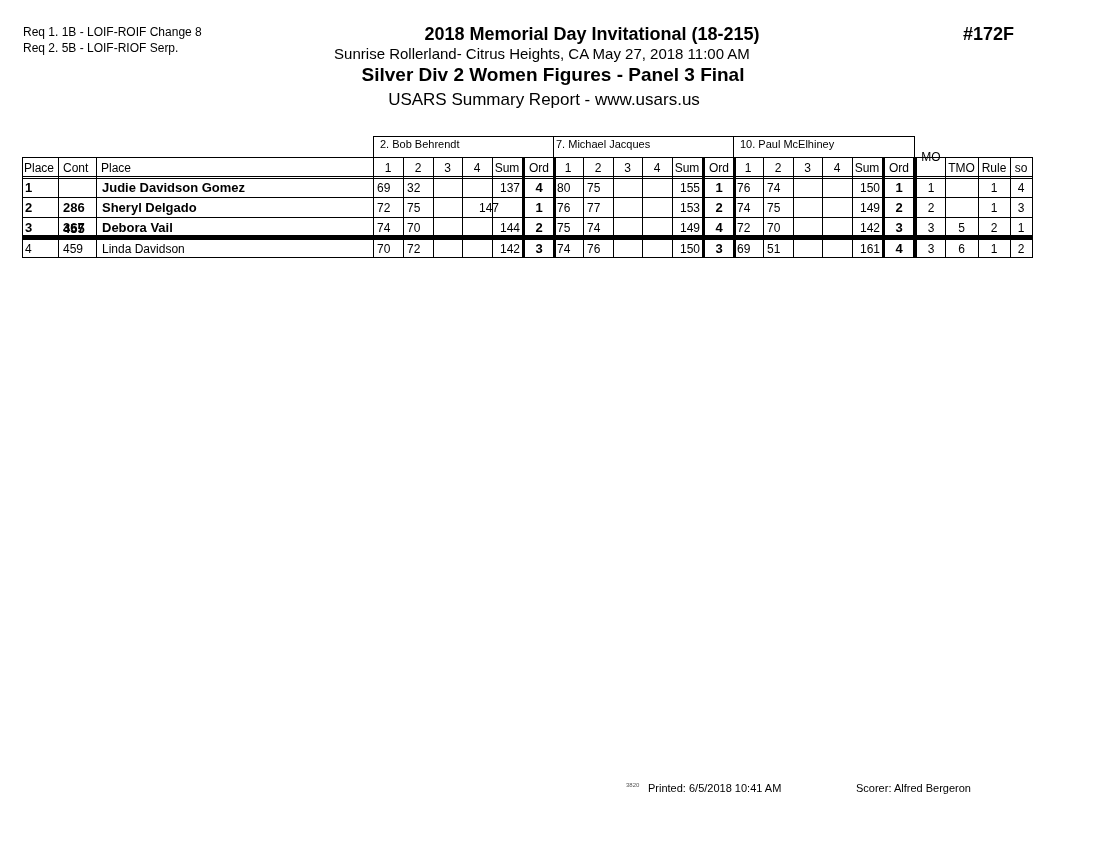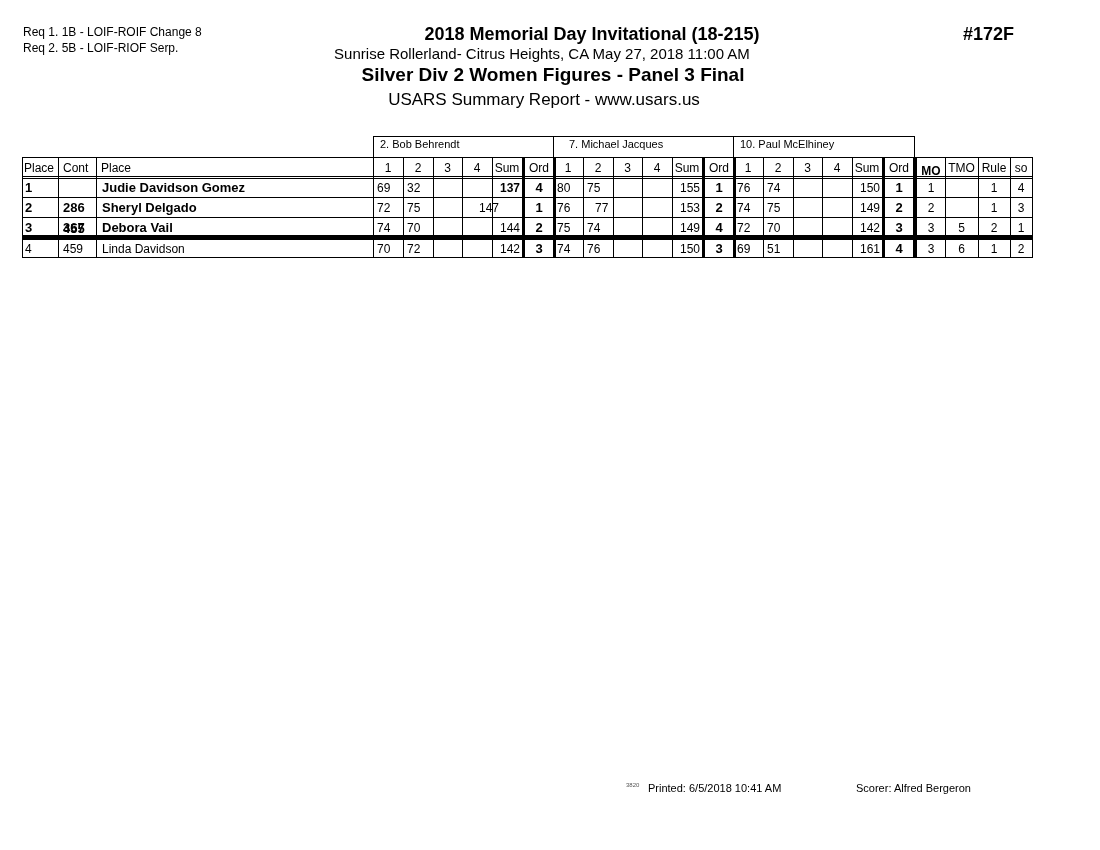--- a/index.html
+++ b/index.html
@@ -28,21 +28,21 @@
 <div class="abs title" style="top:64px;font-size:19px;left:3px;">Silver Div 2 Women Figures - Panel 3 Final</div>
 <div class="abs subtitle" style="top:90px;font-size:17px;left:-6px;">USARS Summary Report - www.usars.us</div>
 <div class="abs" style="top:24px;left:963px;font-weight:bold;font-size:18px;">#172F</div>
 
 <div id="table">
     <div class="hline" style="left:373px;top:136px;width:181px;height:1px;"></div>
     <div class="vline" style="left:373px;top:136px;width:1px;height:21px;"></div>
     <div class="judge-name" style="left:380px;top:137px;">2.  Bob Behrendt</div>
     <div class="hline" style="left:553px;top:136px;width:181px;height:1px;"></div>
     <div class="vline" style="left:553px;top:136px;width:1px;height:21px;"></div>
-    <div class="judge-name" style="left:569px;top:137px;">7.  Michael Jacques</div>
+    <div class="judge-name" style="left:556px;top:137px;">7.  Michael Jacques</div>
     <div class="hline" style="left:733px;top:136px;width:181px;height:1px;"></div>
     <div class="vline" style="left:733px;top:136px;width:1px;height:21px;"></div>
     <div class="judge-name" style="left:740px;top:137px;">10.  Paul McElhiney</div>
     <div class="vline" style="left:914px;top:136px;width:1px;height:21px;"></div>
     <div class="hline" style="left:22px;top:157px;width:1011px;height:1px;"></div>
     <div class="hline" style="left:22px;top:176px;width:1011px;height:1px;"></div>
     <div class="hline" style="left:22px;top:178px;width:1011px;height:1px;"></div>
     <div class="hline" style="left:22px;top:197px;width:1011px;height:1px;"></div>
     <div class="hline" style="left:22px;top:217px;width:1011px;height:1px;"></div>
     <div class="hline" style="left:22px;top:235px;width:1011px;height:5px;"></div>
@@ -88,32 +88,32 @@
     <div class="cell c" style="left:613px;top:159px;width:29px;">3</div>
     <div class="cell c" style="left:642px;top:159px;width:30px;">4</div>
     <div class="cell c" style="left:672px;top:159px;width:30px;">Sum</div>
     <div class="cell c" style="left:705px;top:159px;width:28px;">Ord</div>
     <div class="cell c" style="left:733px;top:159px;width:30px;">1</div>
     <div class="cell c" style="left:763px;top:159px;width:30px;">2</div>
     <div class="cell c" style="left:793px;top:159px;width:29px;">3</div>
     <div class="cell c" style="left:822px;top:159px;width:30px;">4</div>
     <div class="cell c" style="left:852px;top:159px;width:30px;">Sum</div>
     <div class="cell c" style="left:885px;top:159px;width:28px;">Ord</div>
-    <div class="cell c" style="left:917px;top:162px;width:28px;font-weight:bold;">MO</div>
+    <div class="cell c" style="left:917px;top:148px;width:28px;">MO</div>
     <div class="cell c" style="left:945px;top:159px;width:33px;">TMO</div>
     <div class="cell c" style="left:978px;top:159px;width:32px;">Rule</div>
     <div class="cell c" style="left:1010px;top:159px;width:22px;">so</div>
     <div class="cell l bold" style="left:22px;top:179px;width:36px;padding-left:3px;">1</div>
     <div class="cell l bold" style="left:58px;top:192px;width:38px;padding-left:5px;margin-top:28px;">455</div>
     <div class="cell l bold" style="left:96px;top:179px;width:277px;padding-left:6px;">Judie Davidson Gomez</div>
     <div class="cell l" style="left:373px;top:179px;width:30px;padding-left:4px;">69</div>
     <div class="cell l" style="left:403px;top:179px;width:30px;padding-left:4px;">32</div>
     <div class="cell l" style="left:433px;top:179px;width:29px;padding-left:4px;"></div>
     <div class="cell l" style="left:462px;top:179px;width:30px;padding-left:4px;"></div>
-    <div class="cell r" style="left:492px;top:179px;width:30px;font-weight:bold;">137</div>
+    <div class="cell r" style="left:492px;top:179px;width:30px;">137</div>
     <div class="cell c bold" style="left:525px;top:179px;width:28px;">4</div>
     <div class="cell l" style="left:553px;top:179px;width:30px;padding-left:4px;">80</div>
     <div class="cell l" style="left:583px;top:179px;width:30px;padding-left:4px;">75</div>
     <div class="cell l" style="left:613px;top:179px;width:29px;padding-left:4px;"></div>
     <div class="cell l" style="left:642px;top:179px;width:30px;padding-left:4px;"></div>
     <div class="cell r" style="left:672px;top:179px;width:30px;">155</div>
     <div class="cell c bold" style="left:705px;top:179px;width:28px;">1</div>
     <div class="cell l" style="left:733px;top:179px;width:30px;padding-left:4px;">76</div>
     <div class="cell l" style="left:763px;top:179px;width:30px;padding-left:4px;">74</div>
     <div class="cell l" style="left:793px;top:179px;width:29px;padding-left:4px;"></div>
@@ -127,21 +127,21 @@
     <div class="cell l bold" style="left:22px;top:199px;width:36px;padding-left:3px;">2</div>
     <div class="cell l bold" style="left:58px;top:199px;width:38px;padding-left:5px;">286</div>
     <div class="cell l bold" style="left:96px;top:199px;width:277px;padding-left:6px;">Sheryl Delgado</div>
     <div class="cell l" style="left:373px;top:199px;width:30px;padding-left:4px;">72</div>
     <div class="cell l" style="left:403px;top:199px;width:30px;padding-left:4px;">75</div>
     <div class="cell l" style="left:433px;top:199px;width:29px;padding-left:4px;"></div>
     <div class="cell l" style="left:462px;top:199px;width:30px;padding-left:4px;"></div>
     <div class="cell r" style="left:471px;top:199px;width:30px;">147</div>
     <div class="cell c bold" style="left:525px;top:199px;width:28px;">1</div>
     <div class="cell l" style="left:553px;top:199px;width:30px;padding-left:4px;">76</div>
-    <div class="cell l" style="left:583px;top:199px;width:30px;padding-left:12px;">77</div>
+    <div class="cell l" style="left:583px;top:199px;width:30px;padding-left:4px;">77</div>
     <div class="cell l" style="left:613px;top:199px;width:29px;padding-left:4px;"></div>
     <div class="cell l" style="left:642px;top:199px;width:30px;padding-left:4px;"></div>
     <div class="cell r" style="left:672px;top:199px;width:30px;">153</div>
     <div class="cell c bold" style="left:705px;top:199px;width:28px;">2</div>
     <div class="cell l" style="left:733px;top:199px;width:30px;padding-left:4px;">74</div>
     <div class="cell l" style="left:763px;top:199px;width:30px;padding-left:4px;">75</div>
     <div class="cell l" style="left:793px;top:199px;width:29px;padding-left:4px;"></div>
     <div class="cell l" style="left:822px;top:199px;width:30px;padding-left:4px;"></div>
     <div class="cell r" style="left:852px;top:199px;width:30px;">149</div>
     <div class="cell c bold" style="left:885px;top:199px;width:28px;">2</div>

